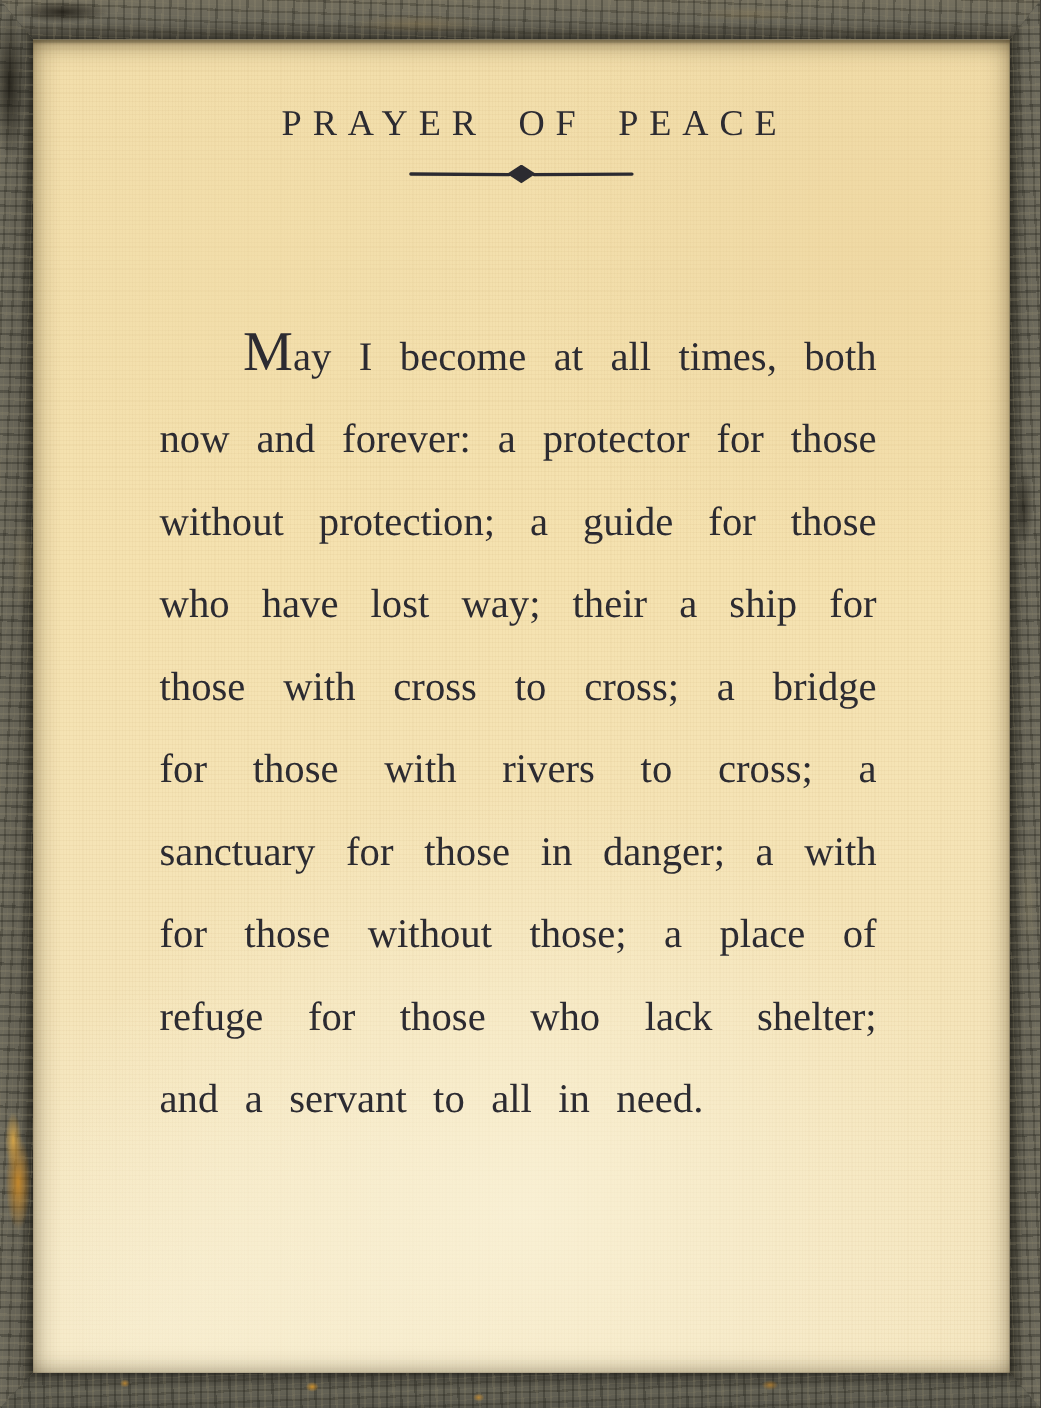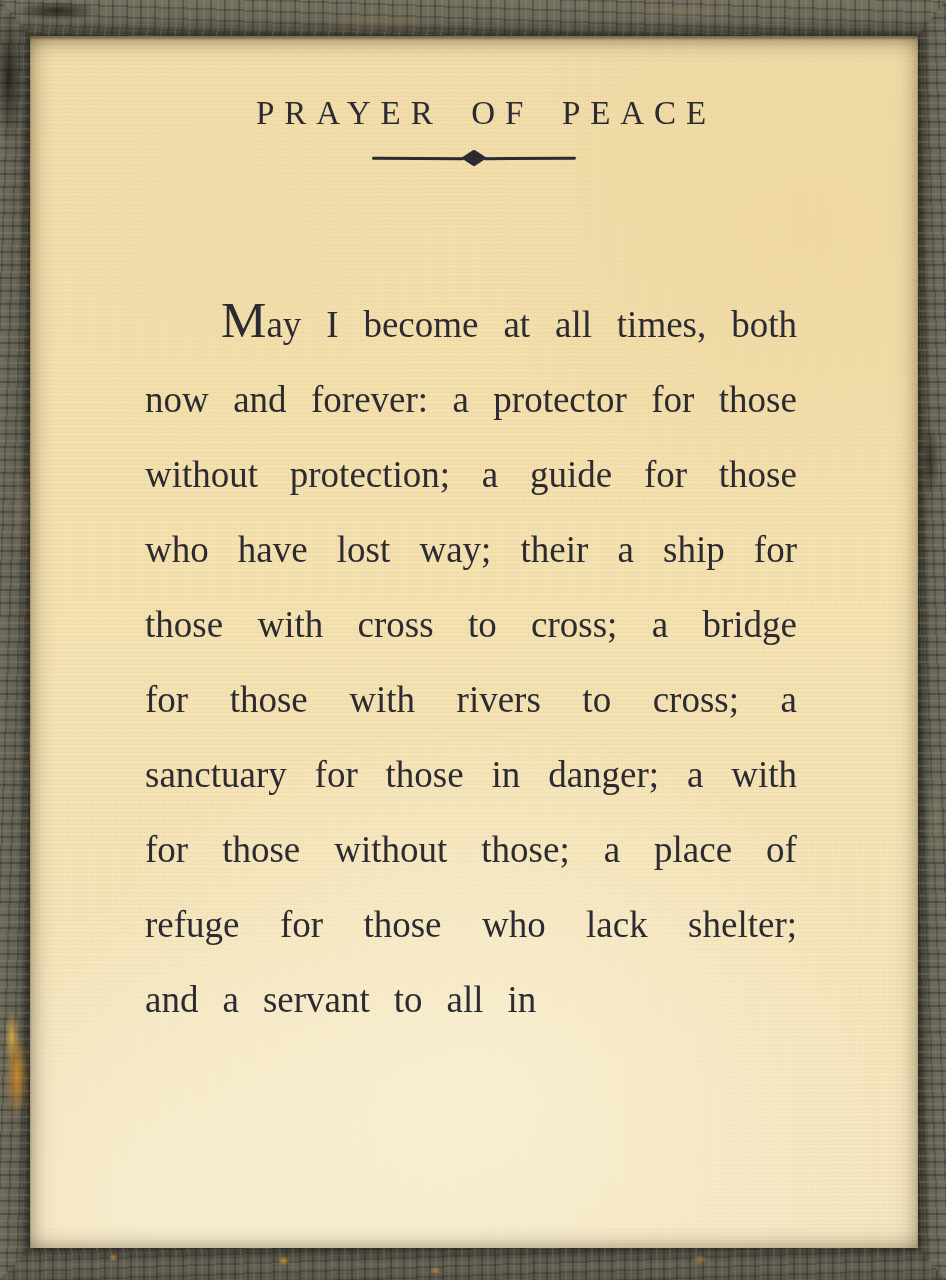--- a/index.html
+++ b/index.html
@@ -221,16 +221,17 @@
           <span>lack</span>
           <span>shelter;</span>
         </div>
         <div class="line last">
           <span>and</span>
           <span>a</span>
           <span>servant</span>
           <span>to</span>
           <span>all</span>
           <span>in</span>
+          <span>need.</span>
         </div>
       </div>
   </div>
 </div>
 
 </body></html>

